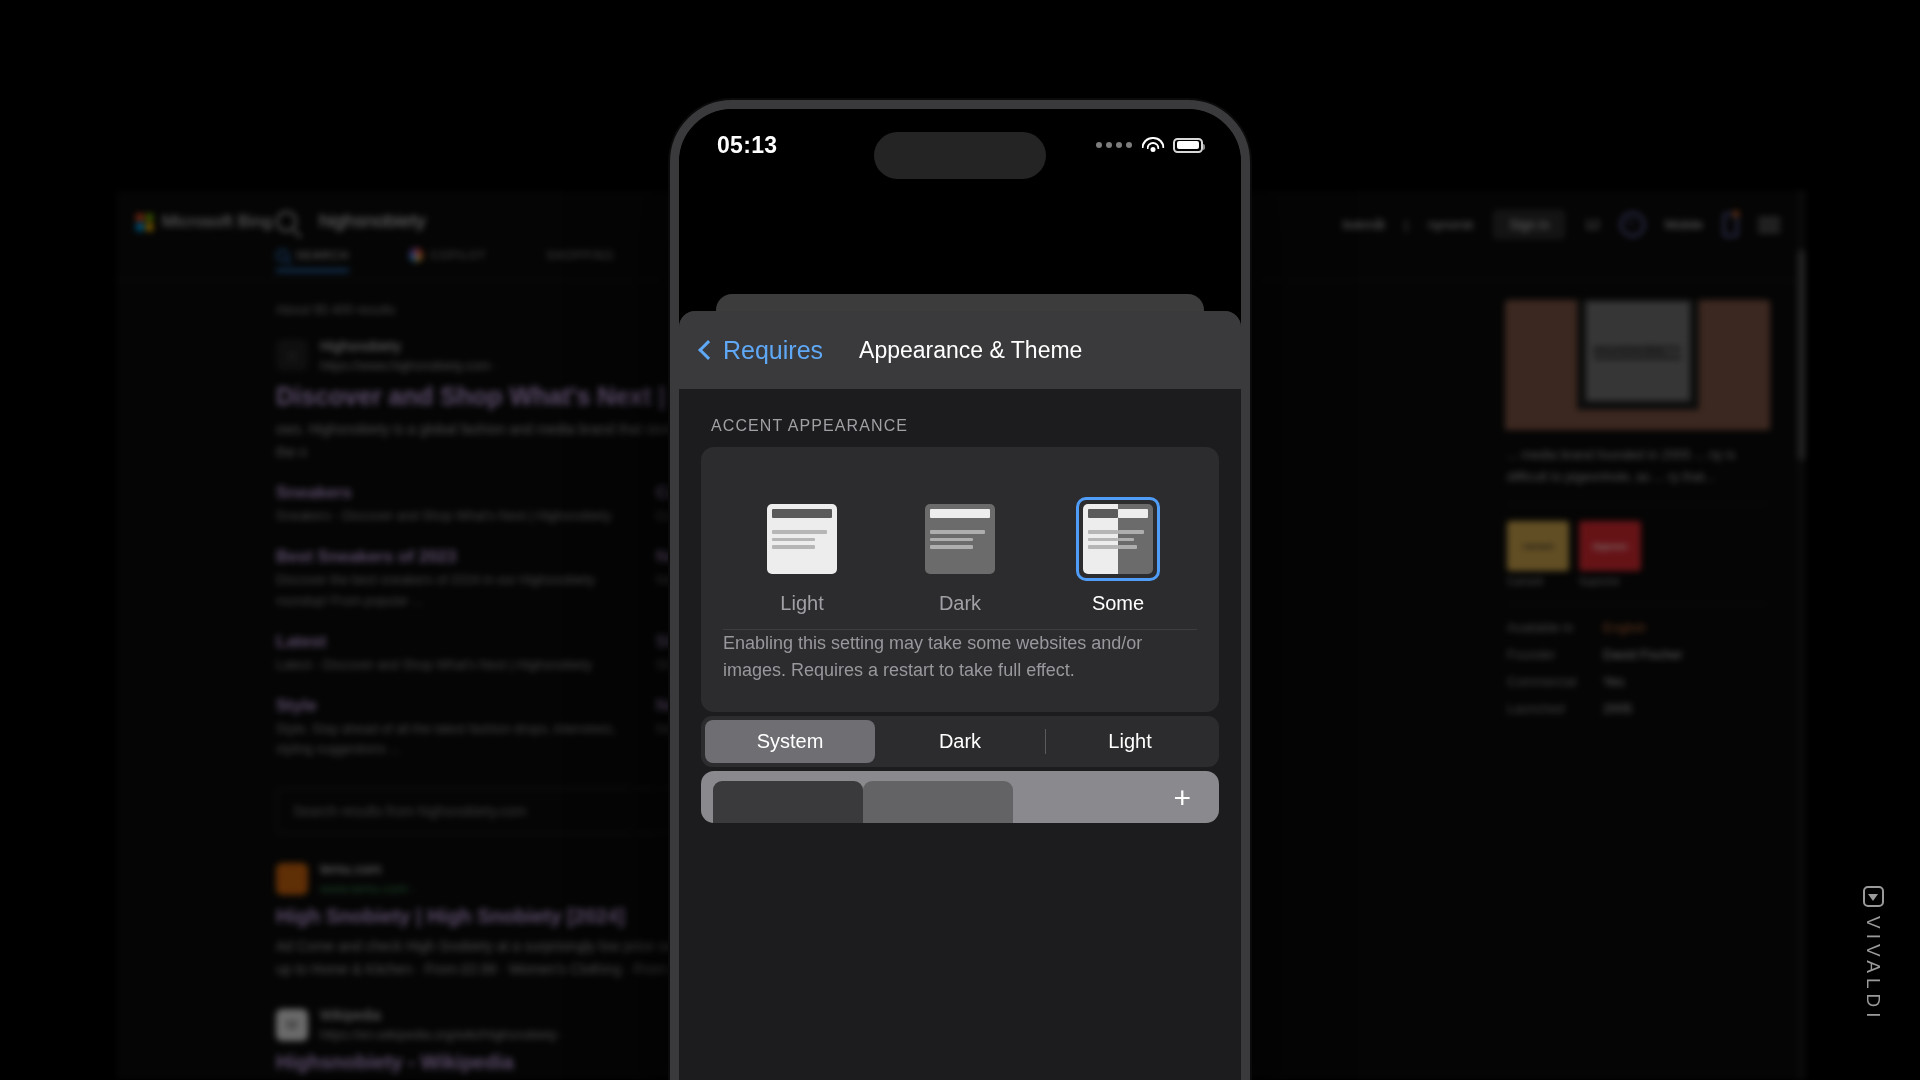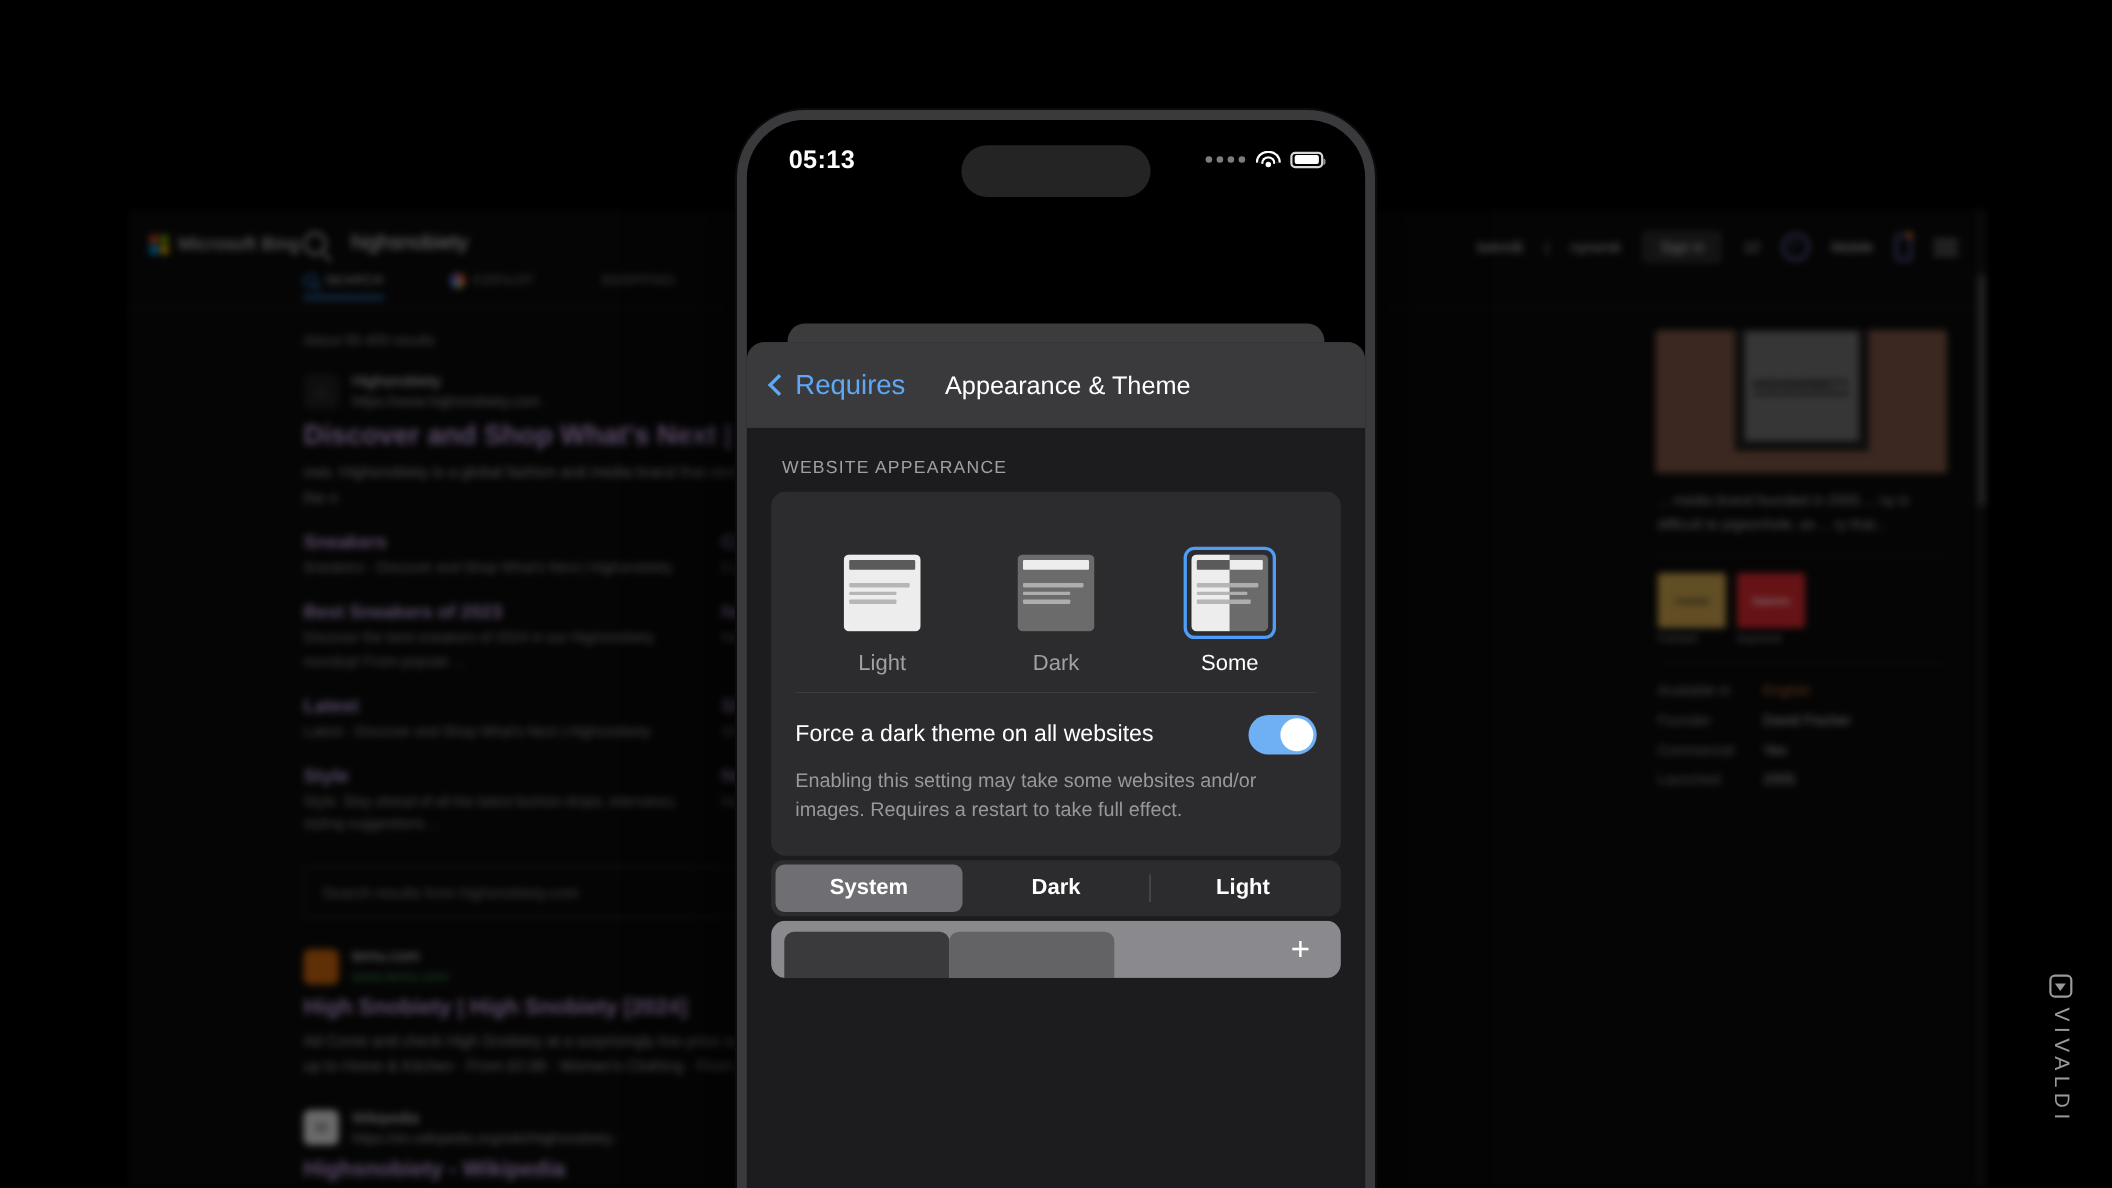--- a/index.html
+++ b/index.html
@@ -178,21 +178,21 @@
   .theme-label { color:#a0a0a5; font-size:20px; }
   .theme-opt.selected .theme-label { color:#fff; }
 
   .divider { height:1px; background:#3d3d40; margin:4px 0 0; }
   .toggle-row { display:flex; align-items:center; gap:14px; padding:20px 0 10px; }
   .toggle-label { color:#fff; font-size:21px; flex:1; }
   .toggle { width:62px; height:36px; border-radius:18px; background:#6fb0f5; position:relative; flex:none; cursor:pointer; }
   .toggle i { position:absolute; top:3px; right:3px; width:30px; height:30px; border-radius:50%; background:#fff; display:block; }
   .toggle-desc { color:#98989d; font-size:18px; line-height:1.5; padding-bottom:18px; }
 
-  .segmented { display:flex; background:#2c2c2e; border-radius:11px; padding:4px; margin-top:4px;font-weight:bold; }
+  .segmented { display:flex; background:#2c2c2e; border-radius:11px; padding:4px; margin-top:4px; }
   .seg { flex:1; text-align:center; color:#fff; font-size:20px; padding:10px 0; border-radius:8px; position:relative; cursor:pointer; }
   .seg.active { background:#6e6e73; }
   .seg.div::before { content:""; position:absolute; left:0; top:22%; height:56%; width:1px; background:#5a5a5e; }
 
   .accent-card { background:#2c2c2e; border-radius:13px; padding:0; margin-top:4px; overflow:hidden; }
   .browser-mock { background:#8a8a8e; padding:10px 12px 0; display:flex; align-items:flex-end; gap:0; }
   .bm-tab { height:42px; border-radius:9px 9px 0 0; }
   .bm-tab.t1 { width:150px; background:#3a3a3c; }
   .bm-tab.t2 { width:150px; background:#636366; }
   .bm-plus { margin-left:auto; color:#fff; font-size:30px; line-height:1; padding:0 16px 10px 0; font-weight:300; }
@@ -413,21 +413,21 @@
         <div class="navbar">
           <span class="nav-back">
             <span class="chev"></span>
             <span class="nav-back-label">Requires</span>
           </span>
           <span class="nav-title">Appearance &amp; Theme</span>
         </div>
 
         <div class="sheet-body">
 
-          <div class="sec-head">WEBSITE APPEARANCE</div>
+          <div class="sec-head">ACCENT APPEARANCE</div>
 
           <div class="card">
 
             <div class="theme-row">
 
               <div class="theme-opt">
                 <span class="theme-frame">
                   <span class="theme-card">
                     <span class="half tc-light">
                       <i class="bar head"></i>
@@ -470,26 +470,20 @@
                         <i class="bar ln" style="width:62%"></i>
                     </span>
                   </span>
                 </span>
                 <span class="theme-label">Some</span>
               </div>
             </div>
 
             <div class="divider"></div>
 
-            <div class="toggle-row">
-              <span class="toggle-label">Force a dark theme on all websites</span>
-              <span class="toggle">
-                  <i></i>
-                </span>
-            </div>
             <div class="toggle-desc">Enabling this setting may take some websites and/or images. Requires a restart to take full effect.</div>
           </div>
 
 
           <div class="segmented">
             <span class="seg active">System</span>
             <span class="seg">Dark</span>
             <span class="seg div">Light</span>
           </div>
 

